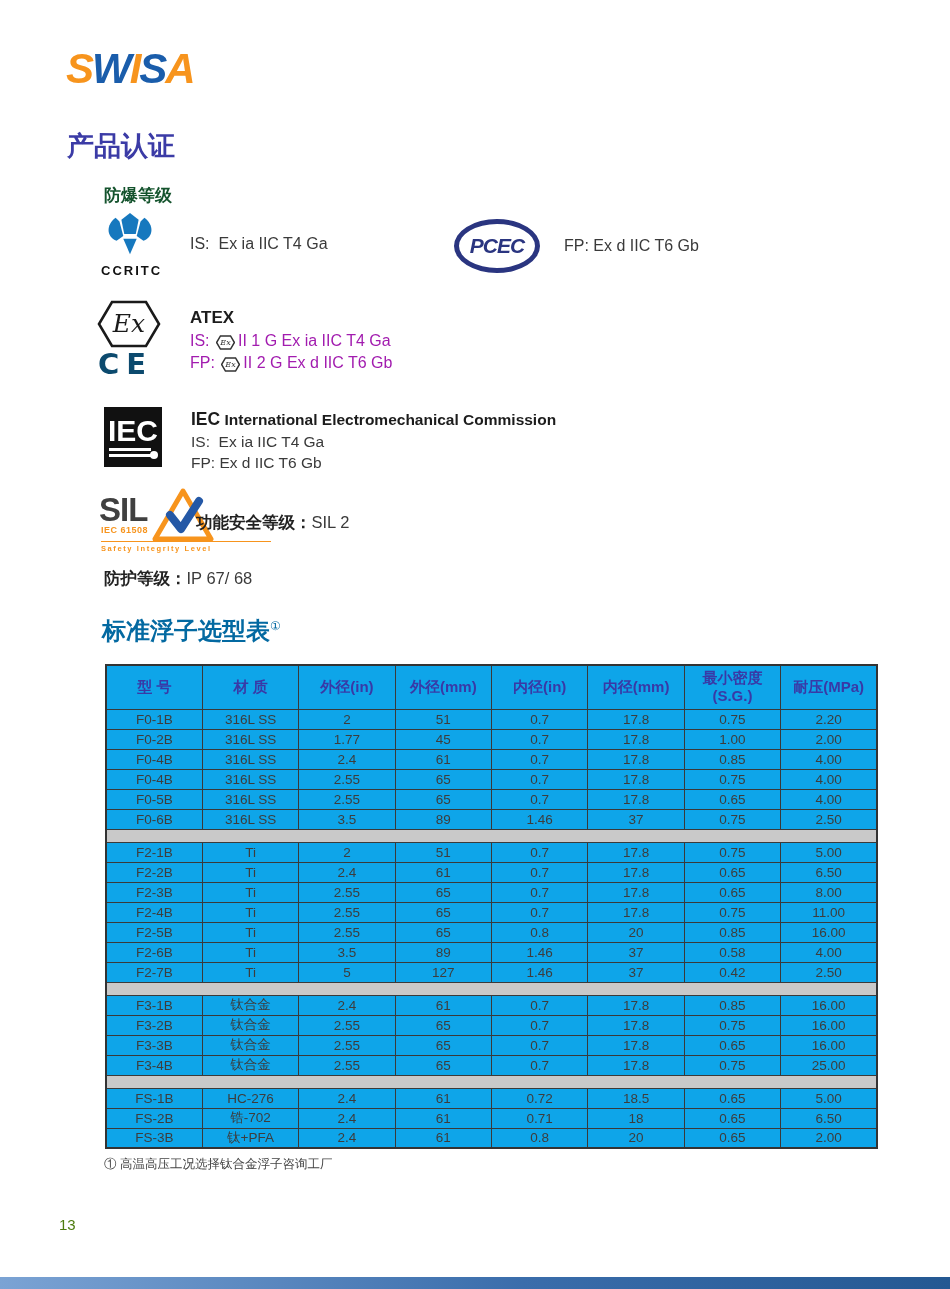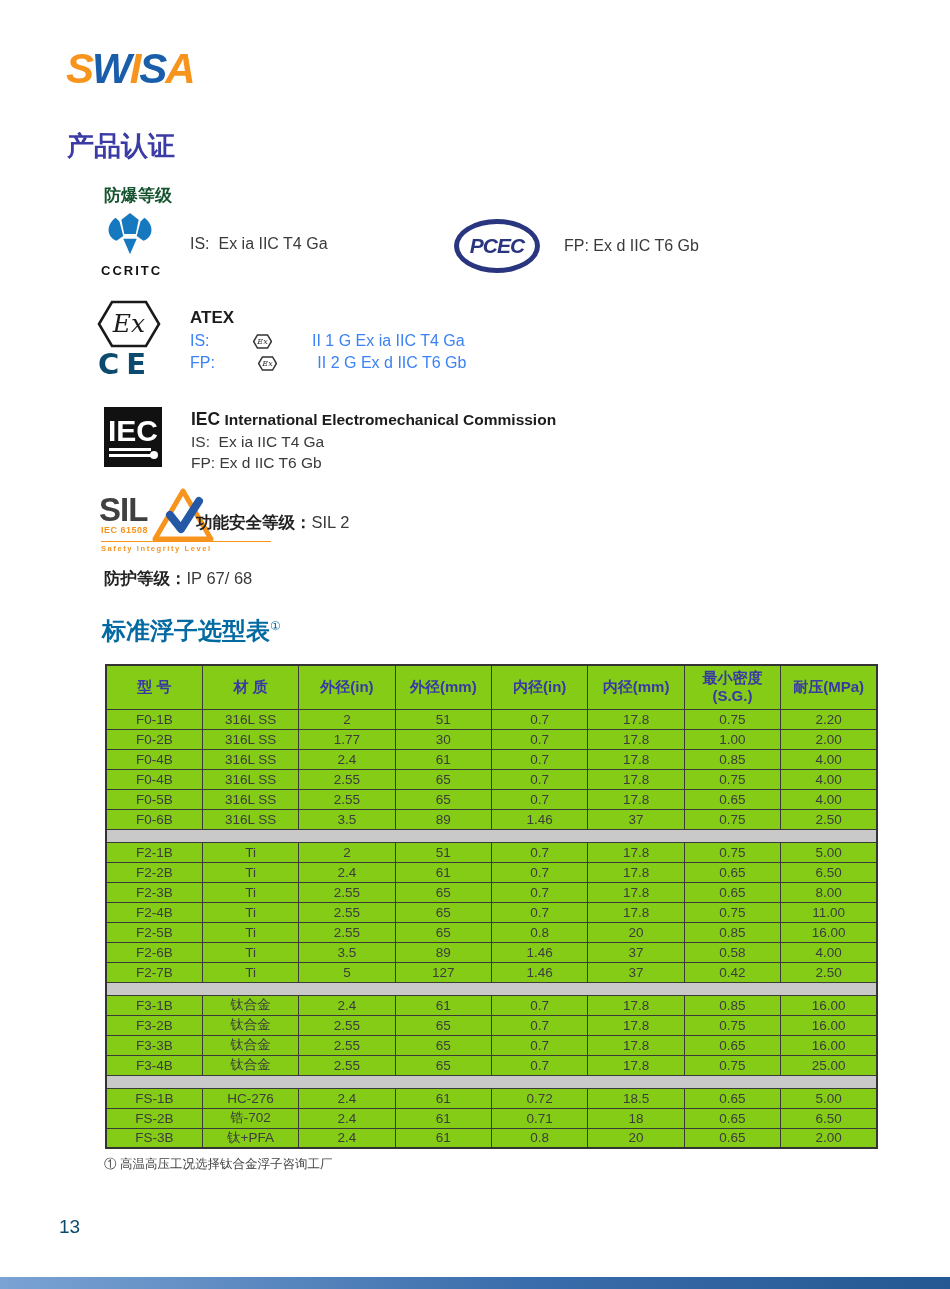--- a/index.html
+++ b/index.html
@@ -28,21 +28,21 @@
   .pcec-text { font-size:21px; font-weight:900; font-style:italic; color:#2a3580; letter-spacing:-1px; }
   .pcec-line { left:564px; top:237px; }
 
   
   .atex-hex { left:97px; top:300px; }
   .hex-text { font-family:"DejaVu Serif", serif; font-style:italic; }
   .ce-mark { left:98px; top:347px; font-size:29px; font-weight:700; letter-spacing:7px; color:#0c4a6e;
              font-family:"DejaVu Sans", sans-serif; }
   .atex-block { left:190px; top:308px; }
   .atex-title { font-size:17px; font-weight:bold; color:#1c1c1c; margin-bottom:4px; }
-  .atex-row { font-size:16px; color:#3b82f6; margin-top:4px; white-space:pre-wrap; display:flex; align-items:center;gap:37px; }
+  .atex-row { font-size:16px; color:#a21caf; margin-top:4px; white-space:pre-wrap; display:flex; align-items:flex-end; }
   .hex-small { margin:0 3px 0 2px; }
 
   
   .iec-logo { left:104px; top:407px; }
   .iec-block { left:191px; top:409px; }
   .iec-title { font-size:15.5px; font-weight:bold; color:#1c1c1c; margin-bottom:3px; }
   .iec-title .strong { font-size:17.5px; }
   .iec-row { font-size:15.5px; color:#3a3a3a; margin-top:3px; white-space:pre-wrap; }
 
   
@@ -54,29 +54,29 @@
                  letter-spacing:1.6px; border-top:1px solid #f7941d; padding-top:2px; width:170px; }
   .sil-line { left:196px; top:512px; font-size:16.5px; color:#222; }
   .sil-line .lbl, .ip-line .lbl { font-weight:bold; }
   .ip-line { left:104px; top:568px; font-size:16.5px; color:#222; }
   .val { font-weight:normal; color:#3a3a3a; }
 
   
   .table-title { left:102px; top:615px; font-size:24px; font-weight:bold; color:#0369a1; }
   .table-title sup { font-size:12px; font-weight:normal; }
   .table-wrap { left:105px; top:664px; }
-  table { border-collapse:collapse; table-layout:fixed; width:773px; background:#84cc16; }
+  table { border-collapse:collapse; table-layout:fixed; width:773px; background:#0ea5e9; }
   th, td { border:1px solid #3a3a3a; text-align:center; }
   table { border:2px solid #333; }
   th { height:44px; font-size:15px; font-weight:bold; color:#3939a6; line-height:1.25; }
   td { height:20px; font-size:13.5px; color:#3d3d3d; padding:0; }
   tr.sep td { background:#c9c9c9; height:13px; border-left:none; border-right:none; }
 
   .footnote { left:104px; top:1156px; font-size:12.5px; color:#444; }
-  .pageno { left:59px; top:1216px; font-size:19px; color:#0c4a6e; }
+  .pageno { left:59px; top:1216px; font-size:15px; color:#4d7c0f; }
   .footer-bar { left:0; bottom:0; width:950px; height:12px;
                 background:linear-gradient(90deg,#7ba3d4 0%, #3a6dab 55%, #245892 100%); }
 </style>
 </head>
 <body>
 
 <div class="abs brand"><span style="color: rgb(247, 148, 29);">S</span><span style="color: rgb(26, 93, 171);">W</span><span style="color: rgb(247, 148, 29);">I</span><span style="color: rgb(26, 93, 171);">S</span><span style="color: rgb(247, 148, 29);">A</span></div>
 
 <div class="abs page-title">产品认证</div>
 
@@ -188,21 +188,21 @@
           <td>51</td>
           <td>0.7</td>
           <td>17.8</td>
           <td>0.75</td>
           <td>2.20</td>
         </tr>
         <tr>
           <td>F0-2B</td>
           <td>316L SS</td>
           <td>1.77</td>
-          <td>30</td>
+          <td>45</td>
           <td>0.7</td>
           <td>17.8</td>
           <td>1.00</td>
           <td>2.00</td>
         </tr>
         <tr>
           <td>F0-4B</td>
           <td>316L SS</td>
           <td>2.4</td>
           <td>61</td>

